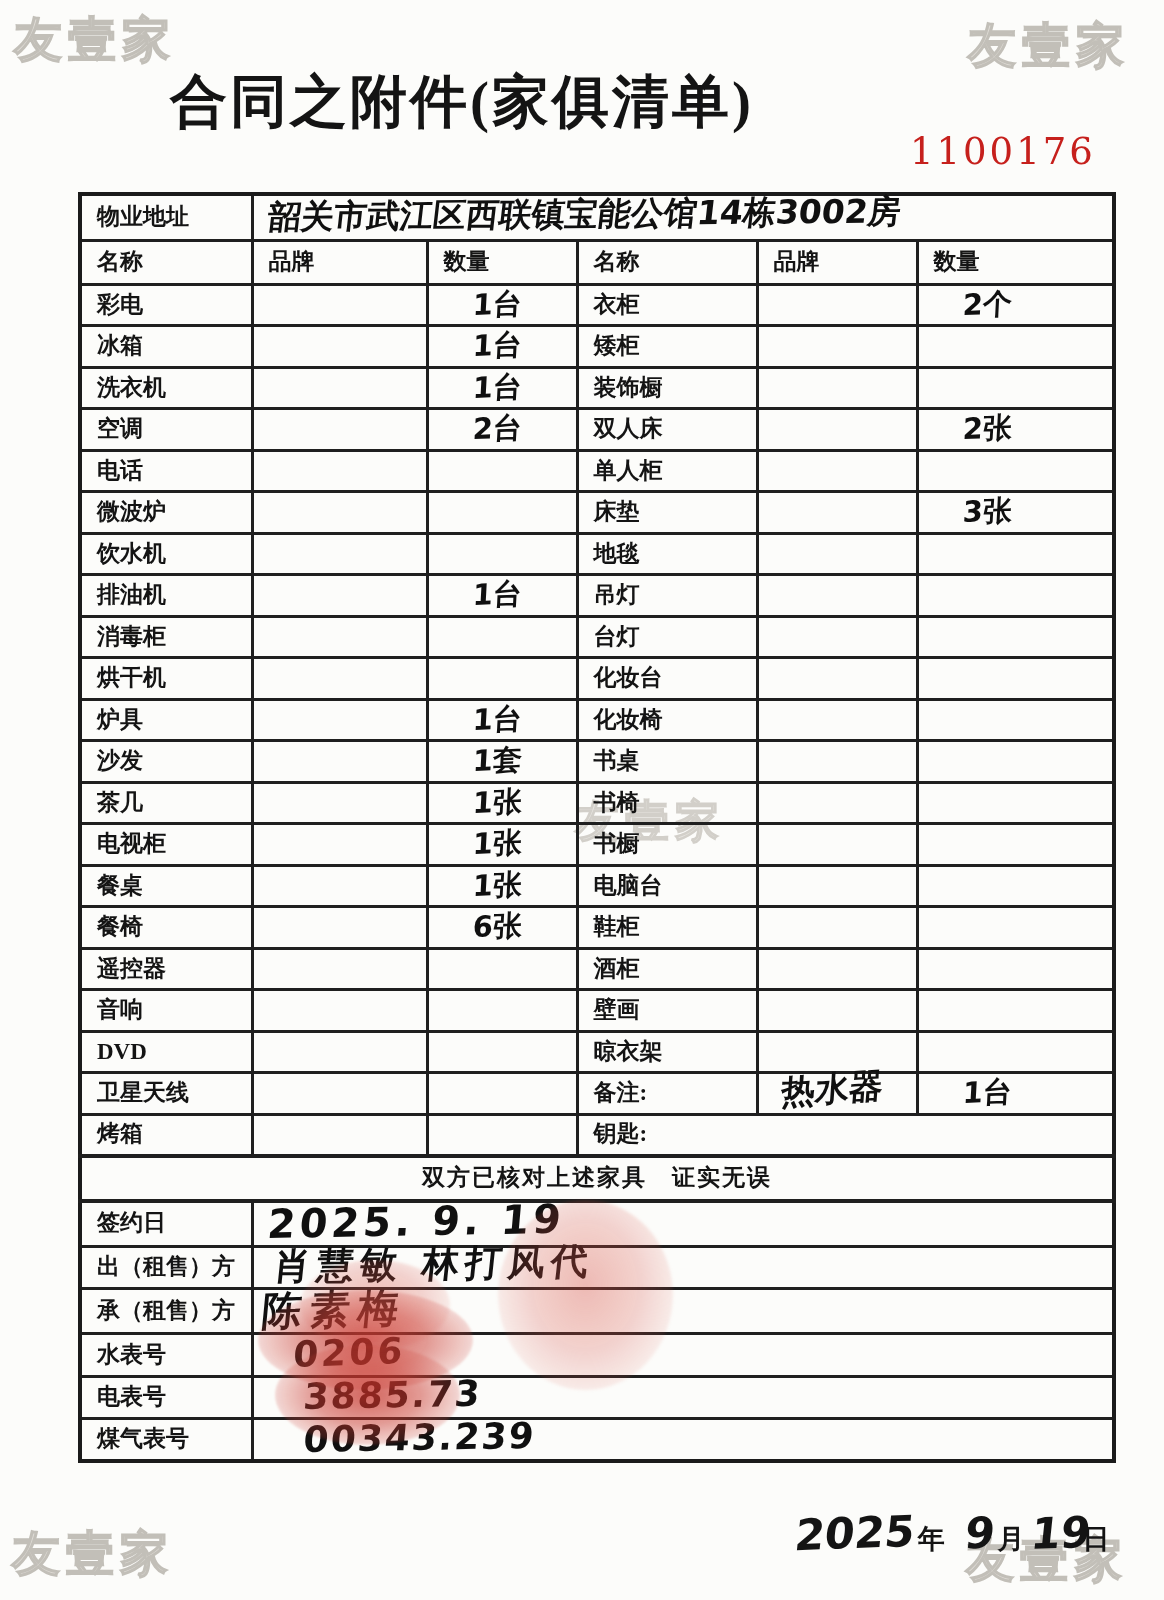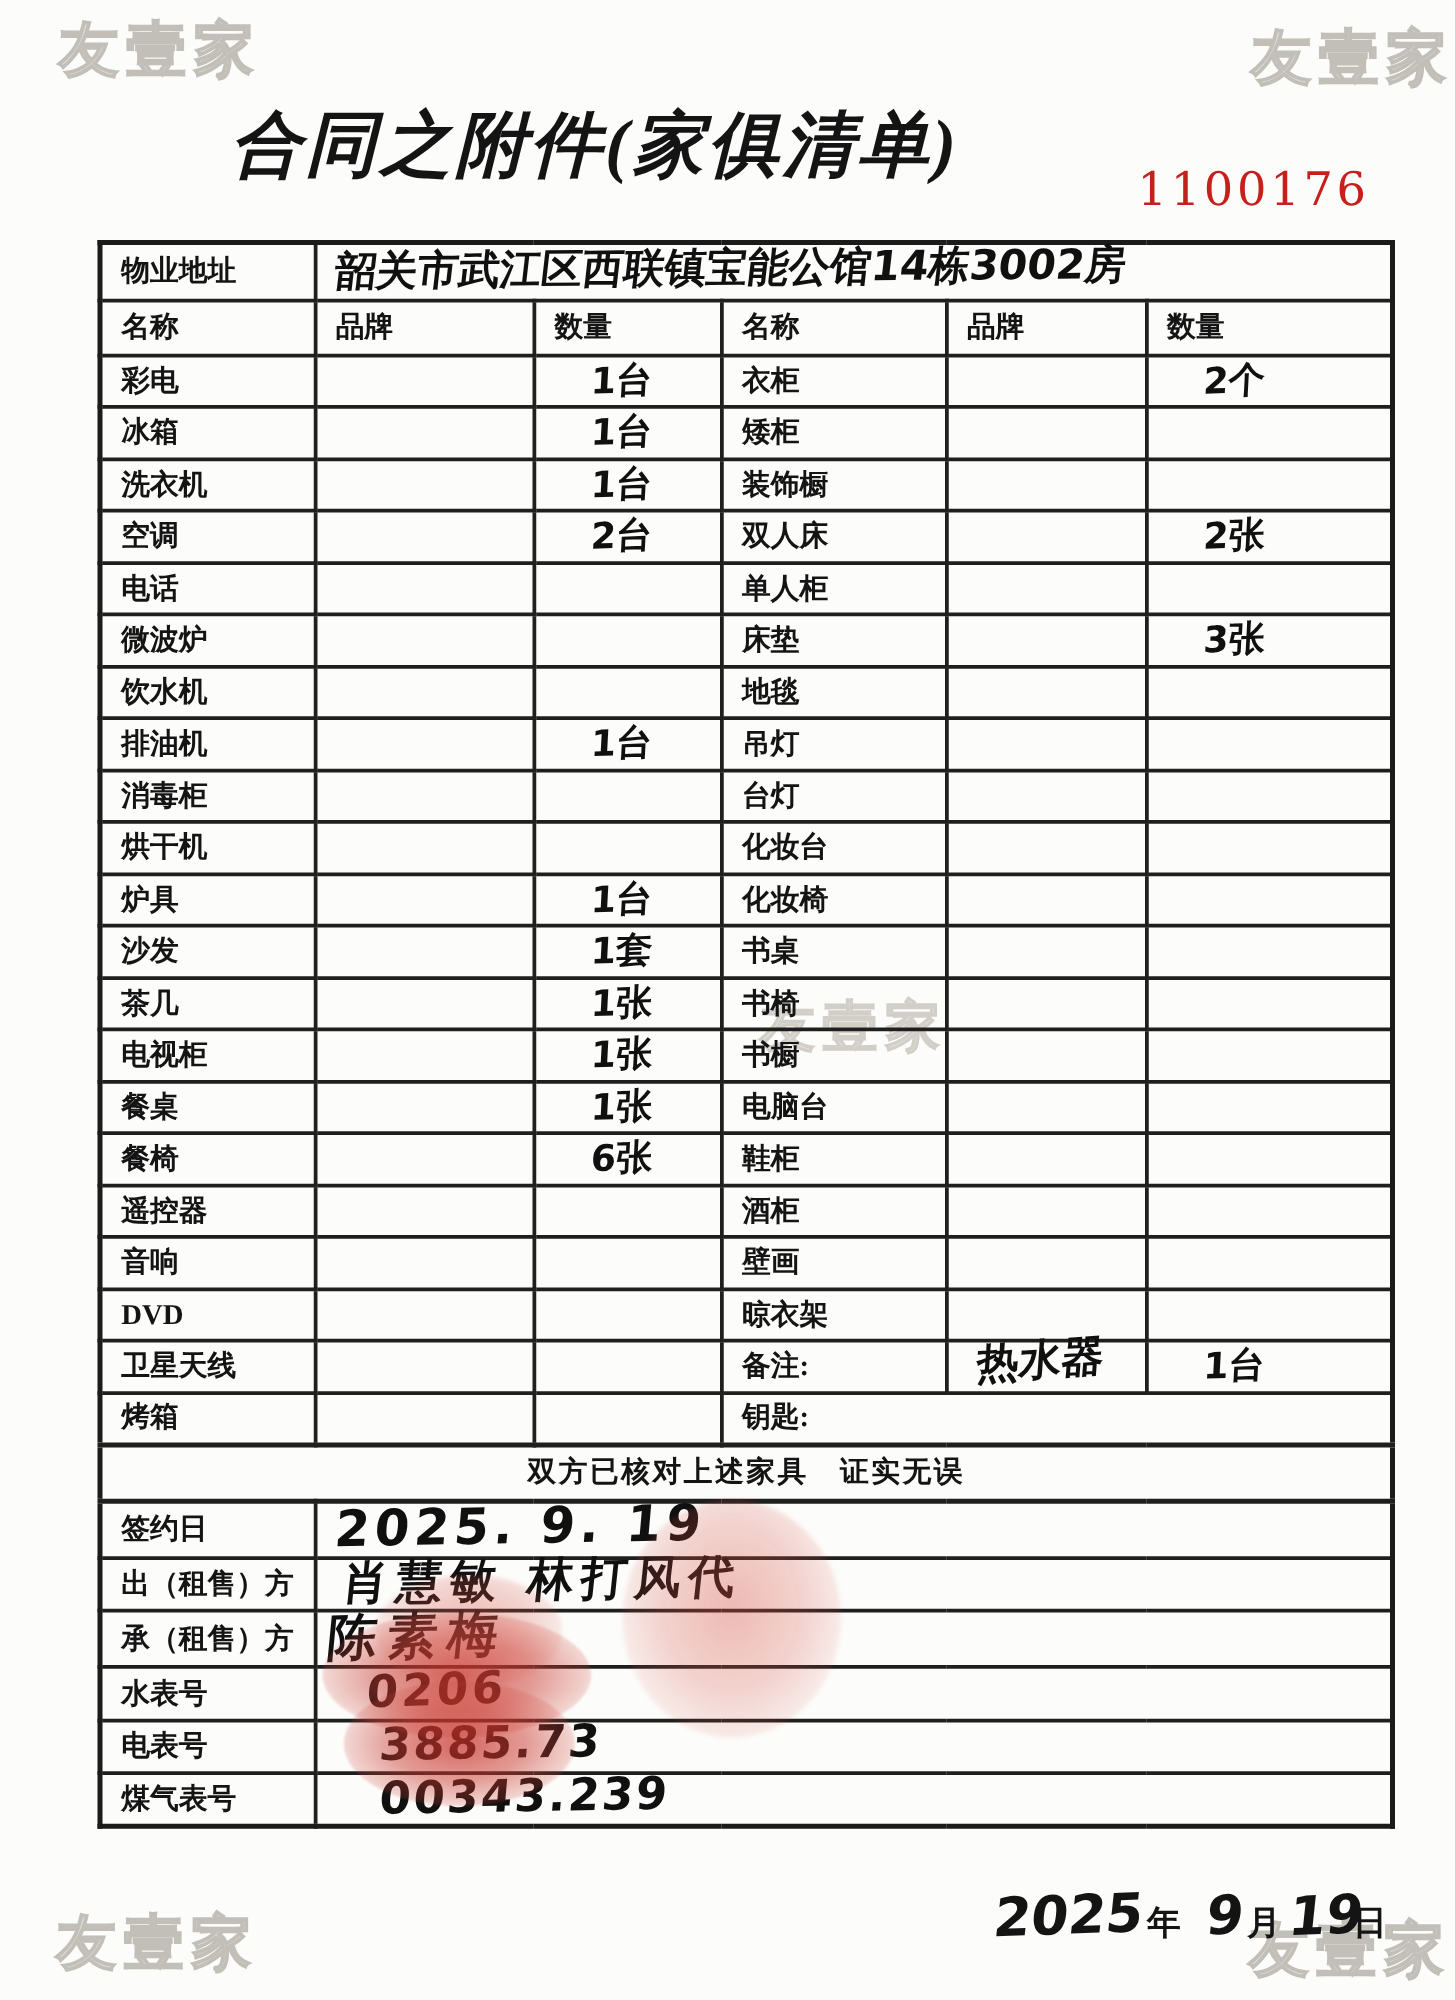--- a/index.html
+++ b/index.html
@@ -4,21 +4,21 @@
 <style>
   html,body { margin:0; padding:0; background:#e8e8e8; }
   .page {
     position:relative; width:1164px; height:1600px; margin:0 auto;
     background:#fcfcfa; overflow:hidden;
     font-family:"Liberation Serif","DejaVu Serif",serif; color:#141414;
   }
   
   .watermark {
     position:absolute; font-size:48px; font-weight:700; letter-spacing:6px;
-    color:#dedbd5; -webkit-text-stroke:1.5px #c2bfb8; white-space:nowrap;margin-left:33px;
+    color:#dedbd5; -webkit-text-stroke:1.5px #c2bfb8; white-space:nowrap;
   }
   .wm-mid { font-size:44px; color:#e6e4df; -webkit-text-stroke:1.2px #d2cfc9; }
   
   .title {
     position:absolute; top:62px; left:168px; font-size:57px; font-weight:700;
     letter-spacing:3px; white-space:nowrap;
   }
   .serial {
     position:absolute; top:130px; left:910px; font-size:37px; font-weight:400;
     color:#c6201c; letter-spacing:3px; font-family:"DejaVu Serif",serif;
@@ -72,21 +72,21 @@
 <body>
 
 <div class="page">
 
   <div class="watermark" style="left:14px; top:8px;">友壹家</div>
   <div class="watermark" style="left:968px; top:14px;">友壹家</div>
   <div class="watermark wm-mid" style="left:575px; top:792px;">友壹家</div>
   <div class="watermark" style="left:12px; top:1522px;">友壹家</div>
   <div class="watermark" style="left:966px; top:1528px;">友壹家</div>
 
-  <h1 class="title" style="margin:16px;font-style:italic;">合同之附件(家俱清单)</h1>
+  <h1 class="title" style="margin:2px;">合同之附件(家俱清单)</h1>
   <div class="serial">1100176</div>
 
   <table class="sheet">
     <colgroup>
       <col style="width:172px">
         <col style="width:175px">
         <col style="width:150px">
       <col style="width:180px">
         <col style="width:160px">
         <col style="width:197px">

